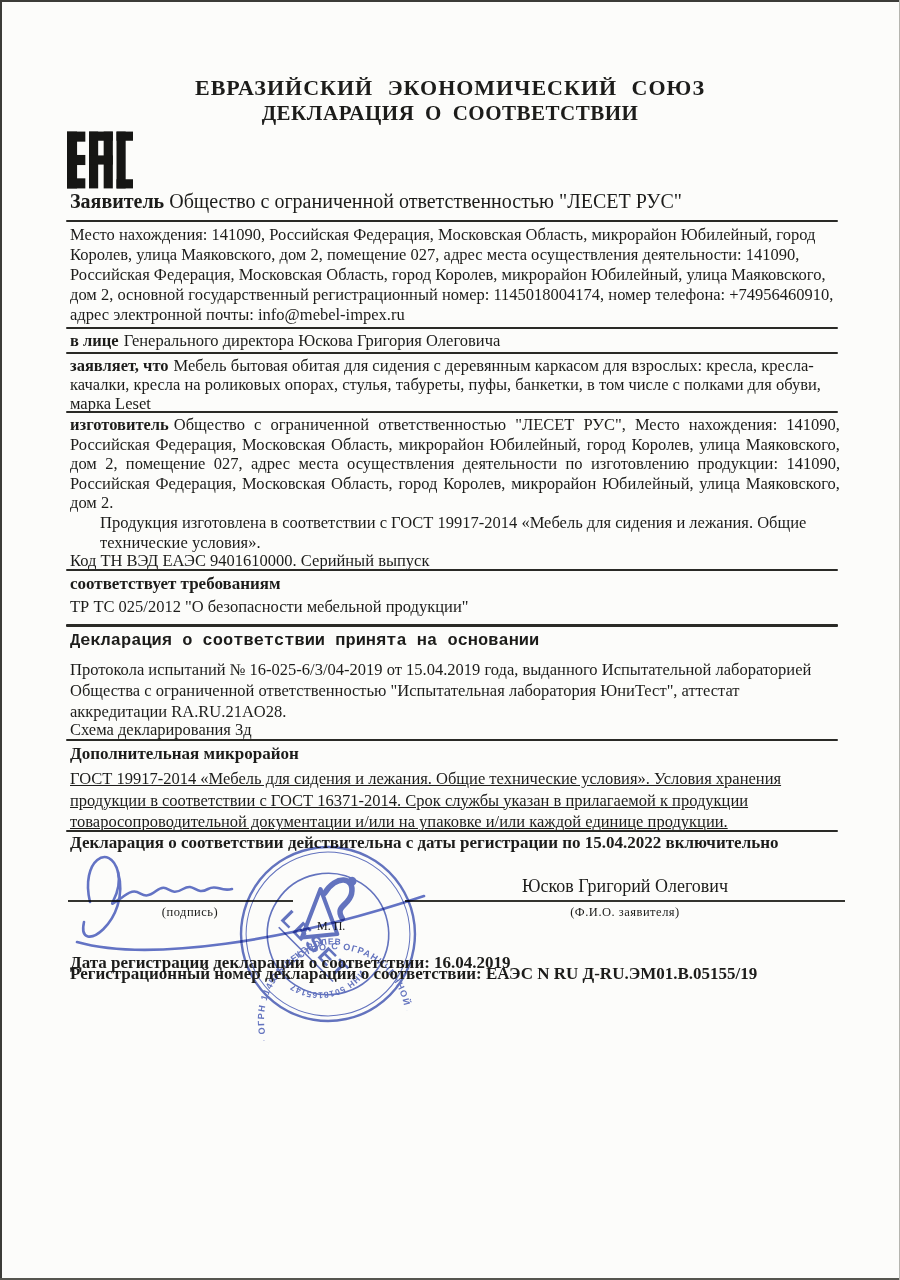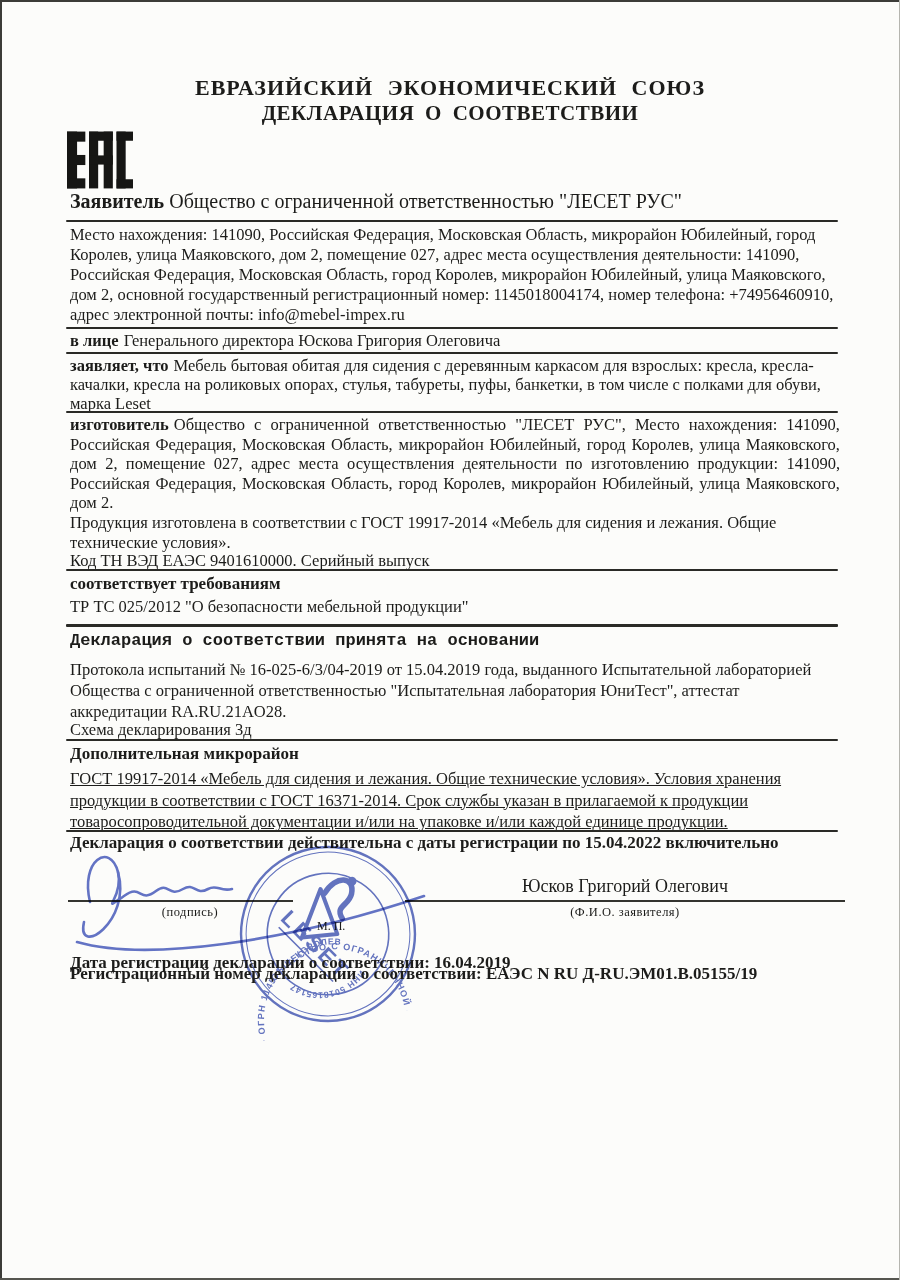--- a/index.html
+++ b/index.html
@@ -85,21 +85,21 @@
   <div class="rule" style="top:352px;"></div>
 
   <div class="abs body-par lead" style="top:356px;line-height:19px;">
     <b>заявляет, что</b><span>Мебель бытовая обитая для сидения с деревянным каркасом для взрослых: кресла, кресла-качалки, кресла на роликовых опорах, стулья, табуреты, пуфы, банкетки, в том числе с полками для обуви, марка Leset</span>
   </div>
   <div class="rule" style="top:411px;"></div>
 
   <div class="abs body-par lead just" style="top:415px;line-height:19.5px;">
     <b>изготовитель</b><span>Общество с ограниченной ответственностью "ЛЕСЕТ РУС", Место нахождения: 141090, Российская Федерация, Московская Область, микрорайон Юбилейный, город Королев, улица Маяковского, дом 2, помещение 027, адрес места осуществления деятельности по изготовлению продукции: 141090, Российская Федерация, Московская Область, город Королев, микрорайон Юбилейный, улица Маяковского, дом 2.</span>
   </div>
-  <div class="abs body-par" style="top:513px;line-height:19.5px;">Продукция изготовлена в соответствии с ГОСТ 19917-2014 «Мебель для сидения и лежания. Общие технические условия».</div>
+  <div class="abs body-par" style="top:513px;line-height:19.5px;margin-left:30px;">Продукция изготовлена в соответствии с ГОСТ 19917-2014 «Мебель для сидения и лежания. Общие технические условия».</div>
   <div class="abs body-par" style="top:551px;">Код ТН ВЭД ЕАЭС 9401610000. Серийный выпуск</div>
   <div class="rule" style="top:569px;"></div>
 
   <div class="abs body-par bold-line" style="top:574px;">соответствует требованиям</div>
   <div class="abs body-par" style="top:597px;">ТР ТС 025/2012 "О безопасности мебельной продукции"</div>
   <div class="rule thick" style="top:624px;"></div>
 
   <div class="abs body-par bold-line" style="top:631px;font-family:Liberation Mono, monospace;">Декларация о соответствии принята на основании</div>
   <div class="abs body-par" style="top:659px;line-height:21px;">Протокола испытаний № 16-025-6/3/04-2019 от 15.04.2019 года, выданного Испытательной лабораторией Общества с ограниченной ответственностью "Испытательная лаборатория ЮниТест", аттестат аккредитации RA.RU.21AO28.</div>
   <div class="abs body-par" style="top:720px;">Схема декларирования 3д</div>

